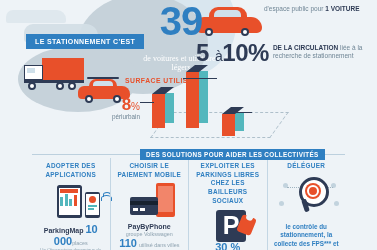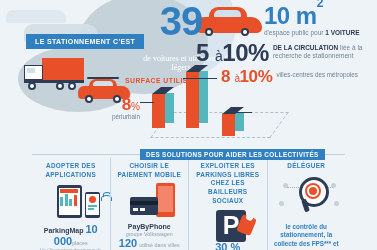--- a/index.html
+++ b/index.html
@@ -198,23 +198,20 @@
   <div class="ribbon-left">
     <span>LE STATIONNEMENT C'EST</span>
   </div>
 
   <div class="stat39">
     <div class="num">39</div>
     <div class="sub">de voitures et utilitaires légers</div>
   </div>
 
   <div class="stat10">
-    <div class="num">
-      <span>10 m</span><sup>2</sup>
-    </div>
     <div class="sub">
       <span>d'espace public pour </span><b>1 VOITURE</b>
     </div>
   </div>
 
   <div class="stat5">
     <div class="big">
       <span>5</span>
       <span class="sm">à</span><span>10</span><span>%</span>
     </div>
@@ -246,27 +243,20 @@
 
   <div class="stat8">
     <div class="n">
       <span>8</span><span class="sm">%</span>
     </div>
     <div class="t">périurbain</div>
   </div>
   <div class="cal-line" style="left:140px;top:102px;width:14px;"></div>
 
   <div class="cal-line" style="left:183px;top:78px;width:34px;"></div>
-  <div class="callout" style="left:221px;top:68px;">
-    <div class="cal-num">
-      <span>8</span>
-      <span class="sm">à</span><span>10</span><span>%</span>
-    </div>
-    <div class="cal-txt">villes-centres des métropoles</div>
-  </div>
 
   <div class="cal-line" style="left:226px;top:112px;width:26px;"></div>
 
   <div class="sec-rule"></div>
   <div class="sec-ribbon">
     <span>DES SOLUTIONS POUR AIDER LES COLLECTIVITÉS</span>
   </div>
 
   <div class="cards">
 
@@ -307,21 +297,21 @@
           <div class="stripe"></div>
             <div class="c1"></div>
             <div class="c2"></div>
         </div>
       </div>
       <div class="cname">
         <span>PayByPhone</span><br>
         <span class="grey">groupe Volkswagen</span>
       </div>
       <div class="cname">
-        <span class="cbig">120</span>
+        <span class="cbig">110</span>
         <span class="grey">utilisé dans villes</span>
       </div>
     </div>
 
     <div class="card">
       <div class="ctitle">EXPLOITER LES PARKINGS LIBRES CHEZ LES BAILLEURS SOCIAUX</div>
       <div class="art" style="height:32px;">
         <div class="pbadge">
             <div class="p">P</div>
           </div>

